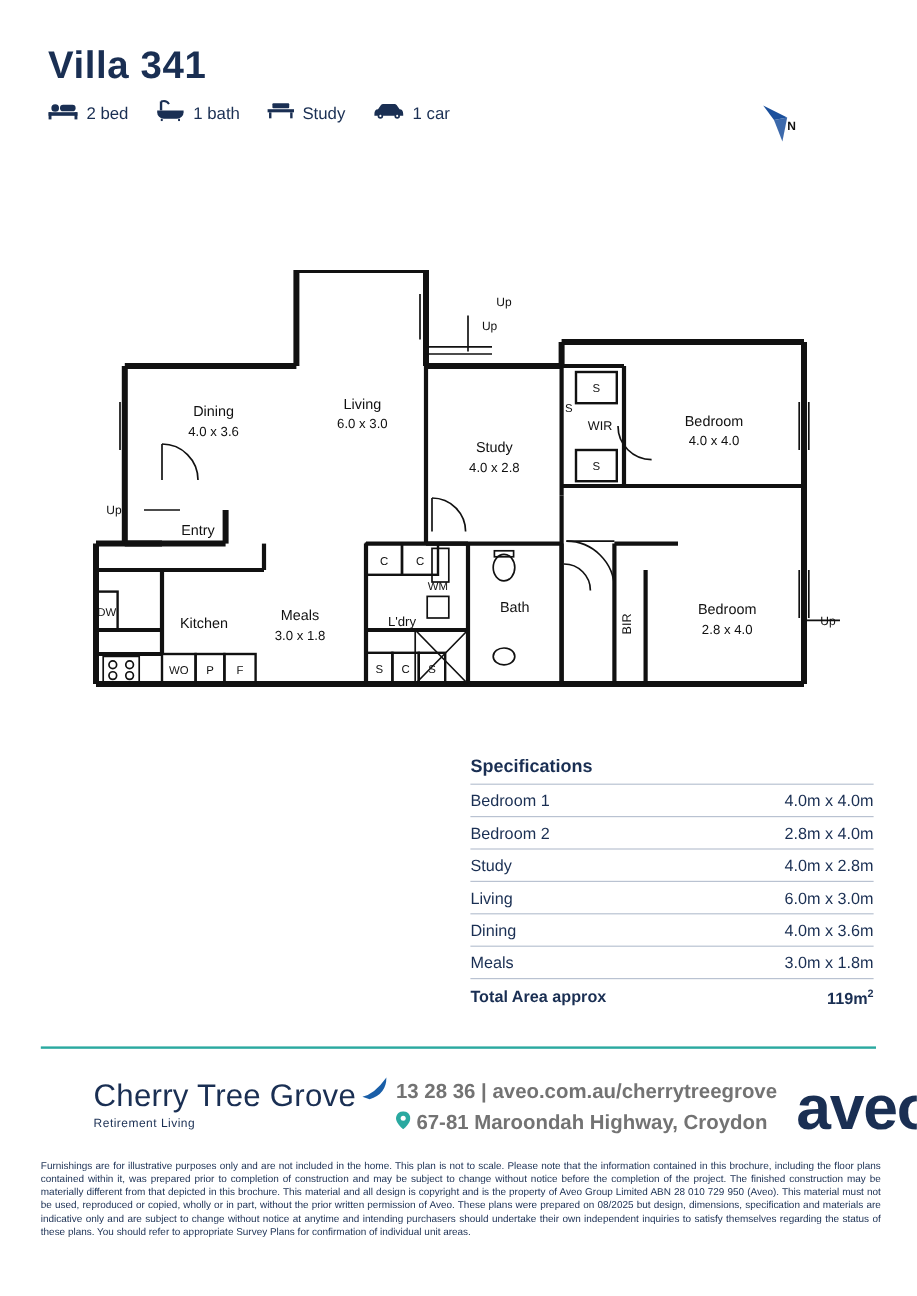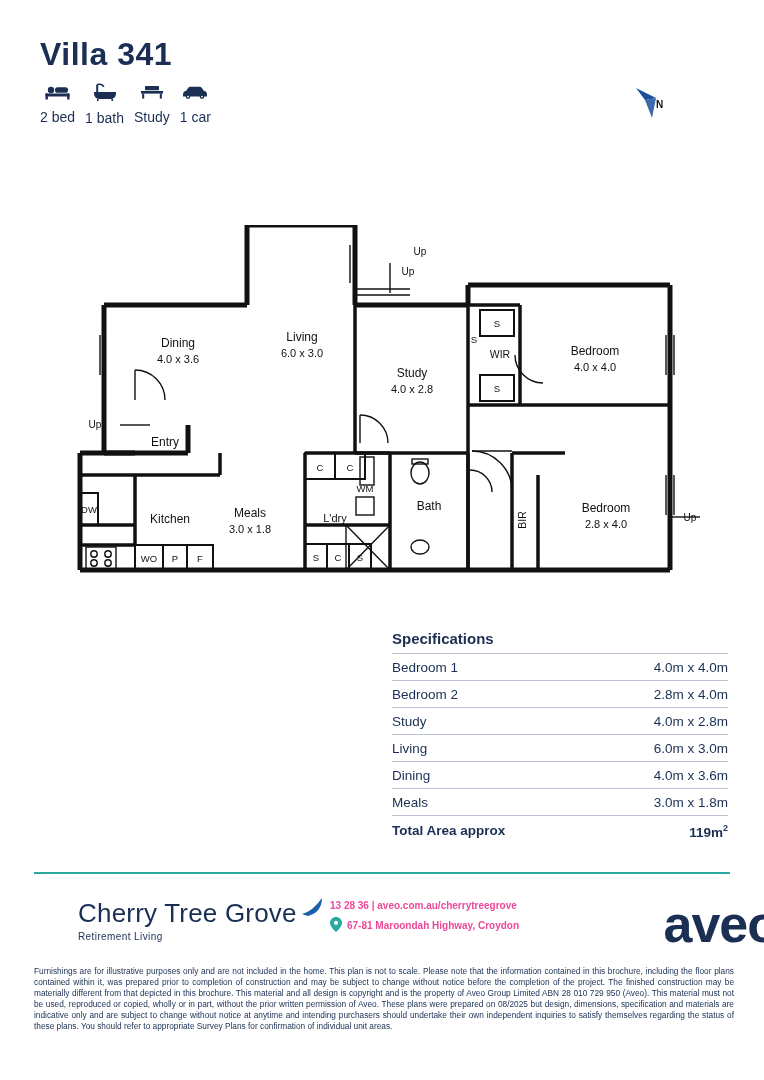--- a/index.html
+++ b/index.html
@@ -38,22 +38,21 @@
     display: flex;
     align-items: center;
     gap: 6px;
     font-size: 14px;
     color: #1a2f53;
   }
   .feature {
     display: flex;
     align-items: center;
     gap: 6px;
-    margin-right: 4px;
-    flex-direction: column;
+    margin-right: 16px;
   }
   .feature-label { font-size: 14px; }
   .ficon { display: inline-block; }
 
   
   .compass {
     position: absolute;
     top: 84px;
     left: 632px;
     width: 42px;
@@ -134,22 +133,22 @@
   }
   .brand-leaf {
     position: absolute;
     left: 222px;
     top: 6px;
   }
   .contact {
     position: absolute;
     left: 252px;
     top: 10px;
-    font-size: 10px;
-    color: #ec4899;
+    font-size: 17px;
+    color: #737373;
   }
   .contact-line1 { font-weight: bold; margin-bottom: 6px; }
   .contact-line2 { display: flex; align-items: center; gap: 5px; font-weight: bold; }
   .aveo-logo {
     position: absolute;
     right: 0;
     top: 4px;
     font-size: 52px;
     font-weight: bold;
     color: #1a2f53;

